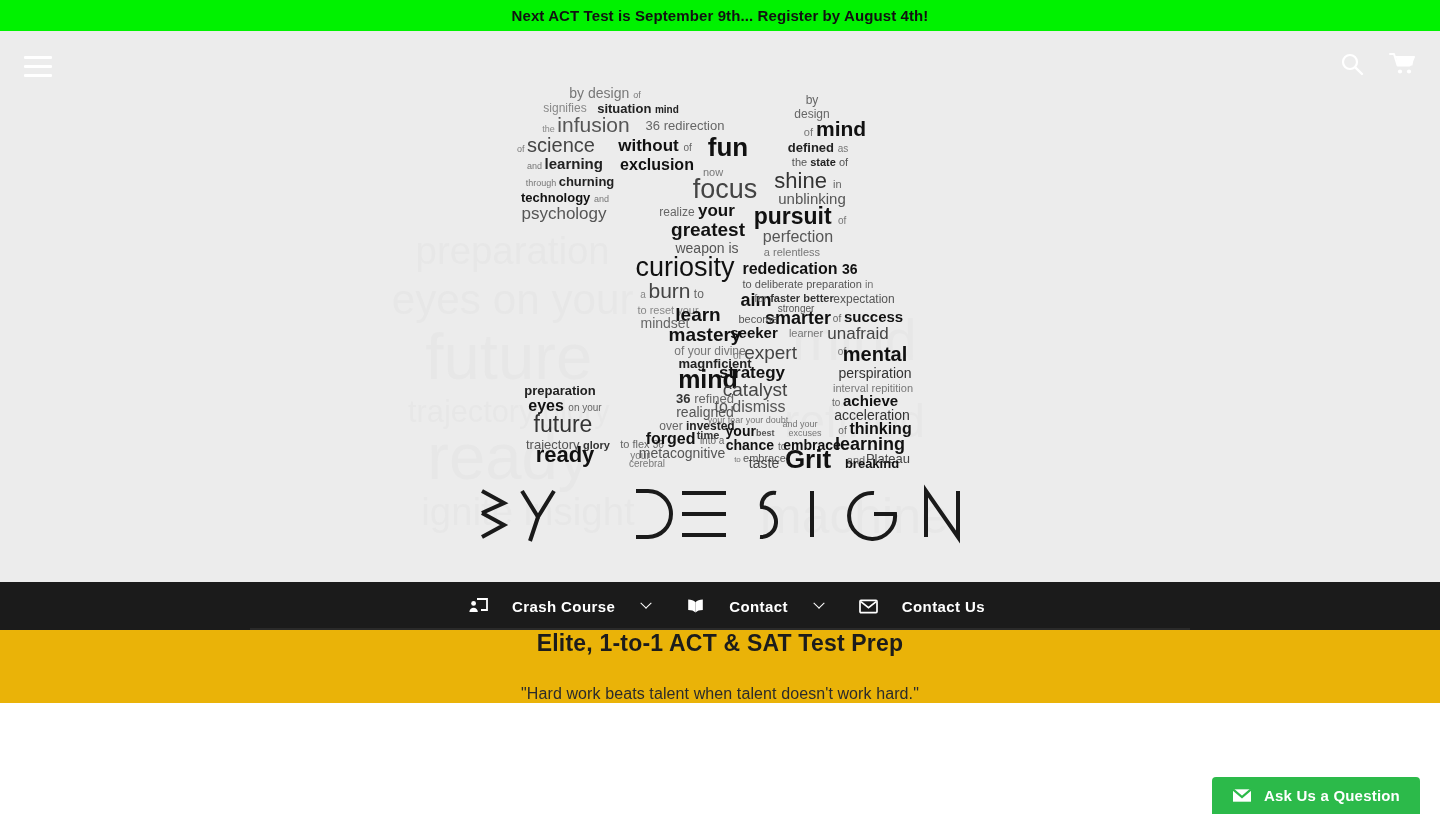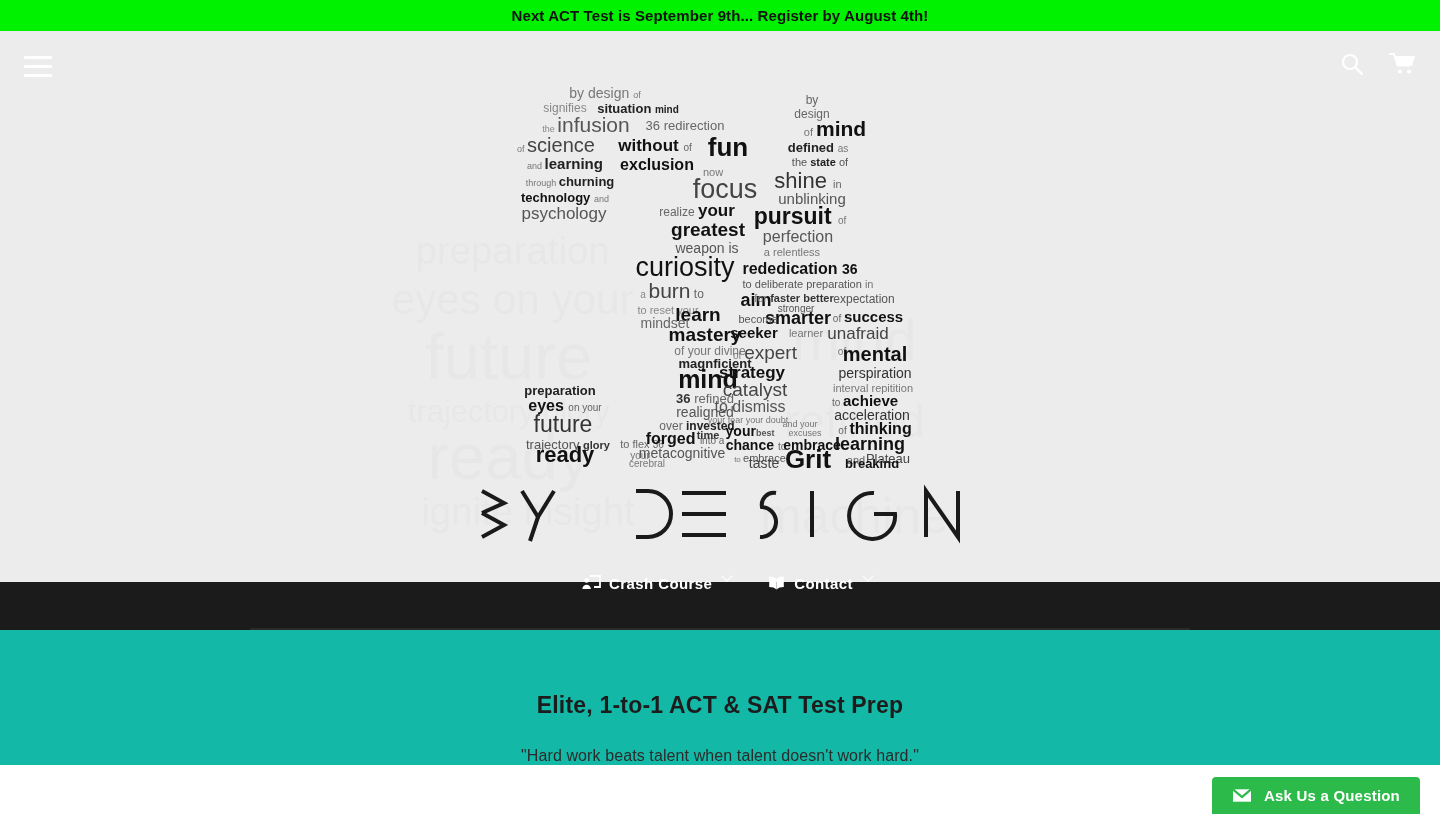--- a/index.html
+++ b/index.html
@@ -95,22 +95,22 @@
     display: flex; align-items: center;
     z-index: 8;
   }
   .nav-inner {
     display: flex; align-items: center;
     margin: 0 auto;
     padding-left: 14px;
     gap: 0;
   }
   .nav-item {
-    display: flex; align-items: flex-start;
-    gap: 8px;
+    display: flex; align-items: center;
+    gap: 24px;
     color: #ffffff;
     font-size: 15px;
     font-weight: 700;
     letter-spacing: .4px;
     padding: 0 18px;
     height: 63px;
     cursor: pointer;
     white-space: nowrap;
   }
   .nav-label { color: #ffffff; }
@@ -125,22 +125,21 @@
   .nav-ico { display: inline-block; line-height: 0; }
   .nav-underline {
     position: absolute;
     left: 250px; bottom: 0;
     width: 940px; height: 2px;
     background: #2a2a2a;
   }
 
   
   .main {
-    background: #14b8a6;
-    padding-top: 62px;
+    background: #eab308;
     text-align: center;
   }
   .page-title {
     font-size: 23px;
     font-weight: 700;
     color: #1c1c1c;
     letter-spacing: .2px;
   }
   .page-quote {
     margin-top: 28px;
@@ -368,20 +367,29 @@
       <span class="nav-ico">
         <svg width="19" height="16" viewBox="0 0 19 16" xmlns="http://www.w3.org/2000/svg">
           <path d="M9.5 4.2C7.8 2.4 5.4 1.6 2.2 1.6V12c3.2 0 5.6.8 7.3 2.6z" fill="#fff"></path>
           <path d="M9.5 4.2c1.7-1.8 4.1-2.6 7.3-2.6V12c-3.2 0-5.6.8-7.3 2.6z" fill="#fff"></path>
         </svg>
       </span>
       <span class="nav-label">Contact</span>
       <i class="nav-caret"></i>
     </div>
 
+    <div class="nav-item">
+      <span class="nav-ico">
+        <svg width="19" height="15" viewBox="0 0 19 15" xmlns="http://www.w3.org/2000/svg">
+          <rect x="1" y="1.4" width="17" height="12.2" rx="1" fill="none" stroke="#fff" stroke-width="1.7"></rect>
+          <polyline points="1.8,2.6 9.5,8.6 17.2,2.6" fill="none" stroke="#fff" stroke-width="1.7"></polyline>
+        </svg>
+      </span>
+      <span class="nav-label">Contact Us</span>
+    </div>
 
   </div>
   <div class="nav-underline"></div>
 </nav>
 
 <main class="main">
   <h1 class="page-title">Elite, 1-to-1 ACT &amp; SAT Test Prep</h1>
   <p class="page-quote">"Hard work beats talent when talent doesn't work hard."</p>
 </main>
 

